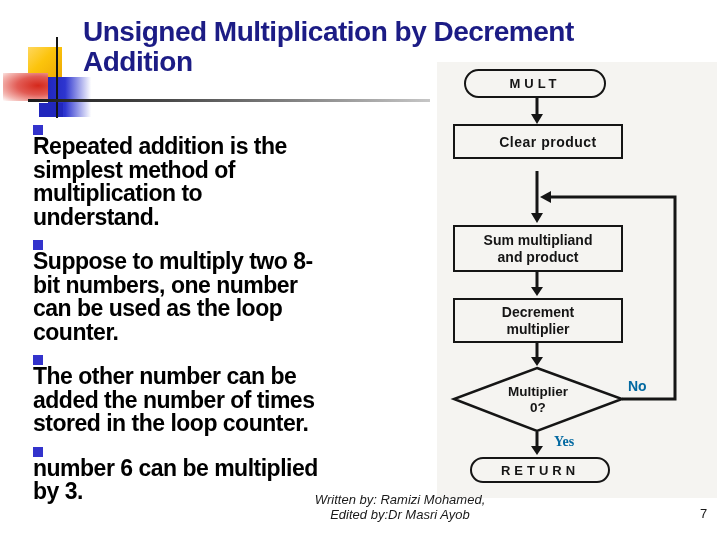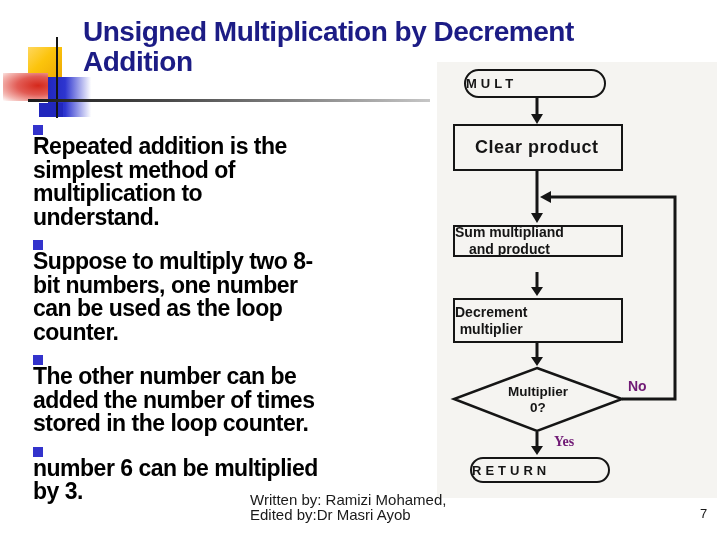--- a/index.html
+++ b/index.html
@@ -28,39 +28,39 @@
   .bullet{display:flex;margin-bottom:5px;flex-direction:column;}
   .marker{flex:none;width:10px;height:10px;background:#3333cc;margin:6px 13px 0 0;}
   .bullet-lines{font-size:23px;font-weight:bold;color:#000000;
     line-height:23.5px;letter-spacing:-0.5px;}
   .bl{white-space:nowrap;}
 
   
   .figure{left:437px;top:62px;width:280px;height:436px;background:#f5f4f1;}
   .figure svg{position:absolute;left:0;top:0;}
   .fc-node{position:absolute;box-sizing:border-box;border:2px solid #151515;
-    display:flex;align-items:center;text-align:center;
+    display:flex;align-items:center;justify-content:center;text-align:center;
     color:#151515;font-weight:bold;}
   .fc-start{left:27px;top:7px;width:142px;height:29px;border-radius:15px;
     font-size:13px;letter-spacing:4px;}
-  .fc-clear{left:16px;top:62px;width:170px;height:47px;font-size:18px;letter-spacing:0.5px;padding-left:20px;}
-  .fc-sum{left:16px;top:163px;width:170px;height:32px;font-size:14px;line-height:17px;}
+  .fc-clear{left:16px;top:62px;width:170px;height:35px;font-size:14px;letter-spacing:0.5px;padding-left:20px;}
+  .fc-sum{left:16px;top:163px;width:170px;height:47px;font-size:14px;line-height:17px;}
   .fc-dec{left:16px;top:236px;width:170px;height:45px;font-size:14px;line-height:17px;}
   .fc-decision-text{left:55px;top:322px;width:92px;text-align:center;color:#151515;
     font-weight:bold;font-size:13.5px;line-height:16px;}
   .fc-end{left:33px;top:395px;width:140px;height:26px;border-radius:13px;
     font-size:13px;letter-spacing:4px;}
-  .fc-edge-label{position:absolute;color:#701a75;font-weight:bold;font-size:14px;}
+  .fc-edge-label{position:absolute;color:#0369a1;font-weight:bold;font-size:14px;}
   .fc-no{left:191px;top:316px;}
   .fc-yes{left:117px;top:372px;font-family:Liberation Serif, serif;}
 
   
   .footer-date{left:98px;top:507px;font-size:13px;color:#1a1a1a;margin-top:36px;}
-  .footer-credit{left:250px;top:492px;width:300px;
-    font-size:15px;line-height:15px;color:#1a1a1a;}
+  .footer-credit{left:250px;top:492px;width:300px;text-align:center;
+    font-size:13px;line-height:15px;color:#1a1a1a;font-style:italic;}
   .footer-page{left:700px;top:506px;font-size:13px;color:#1a1a1a;}
 </style>
 </head>
 <body>
 
 <div class="slide">
 
   <div class="abs dec-yellow"></div>
   <div class="abs dec-red"></div>
   <div class="abs dec-blue"></div>

